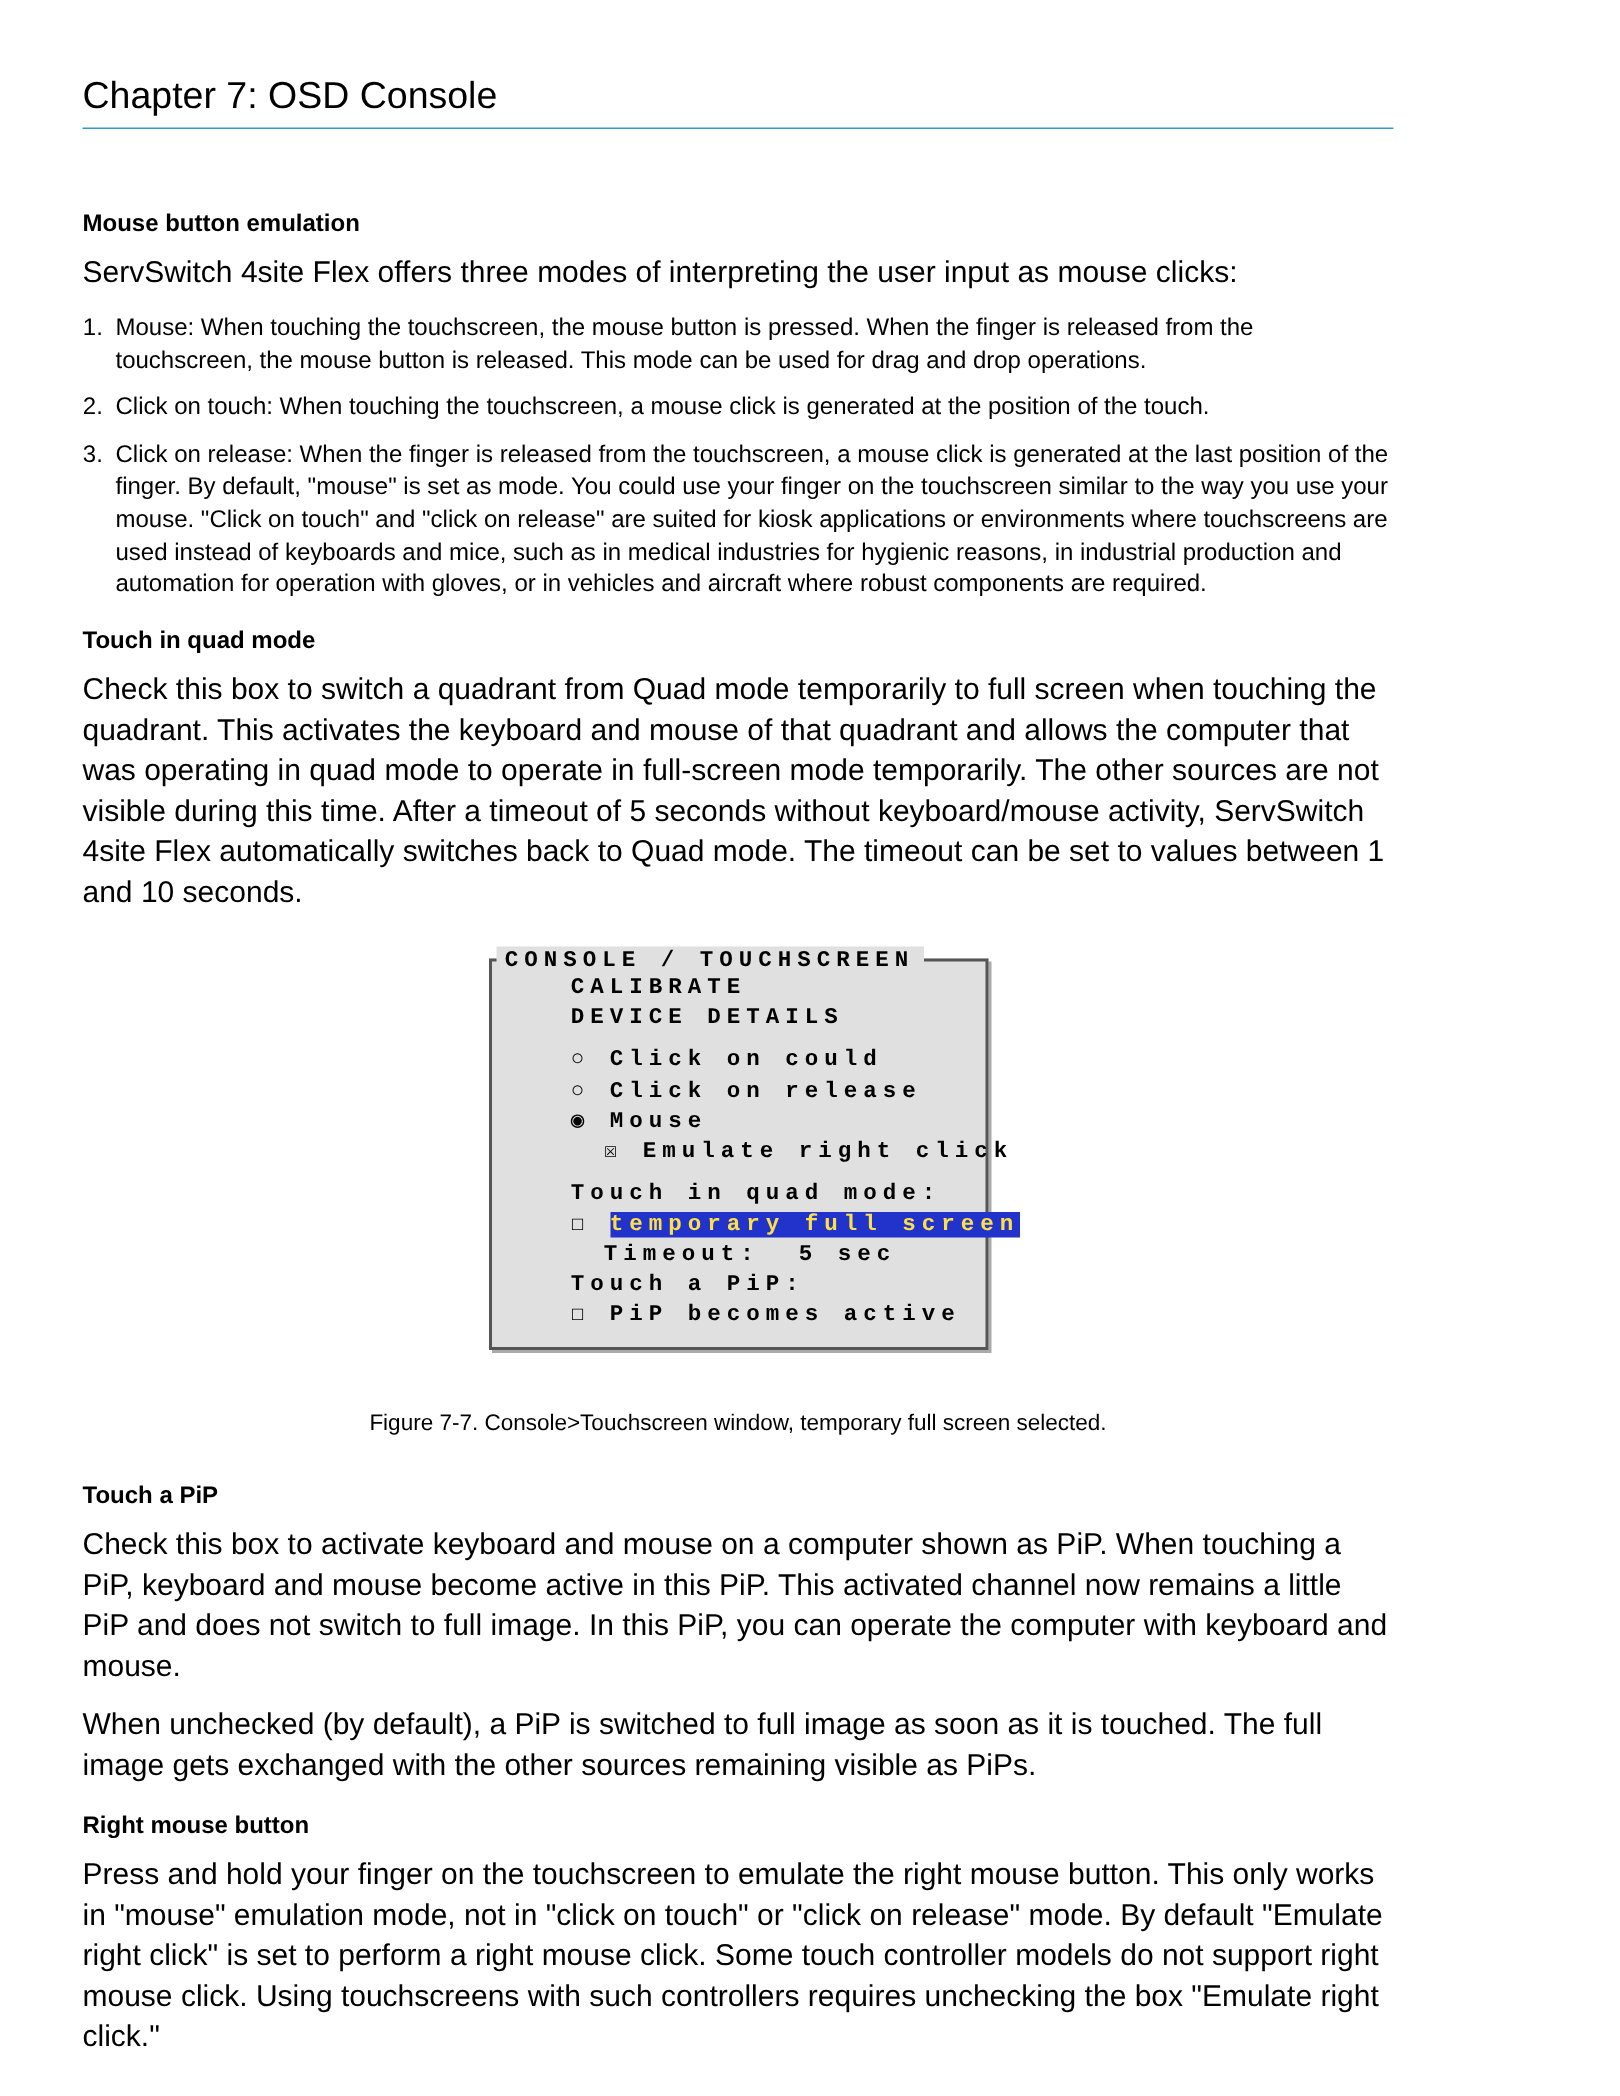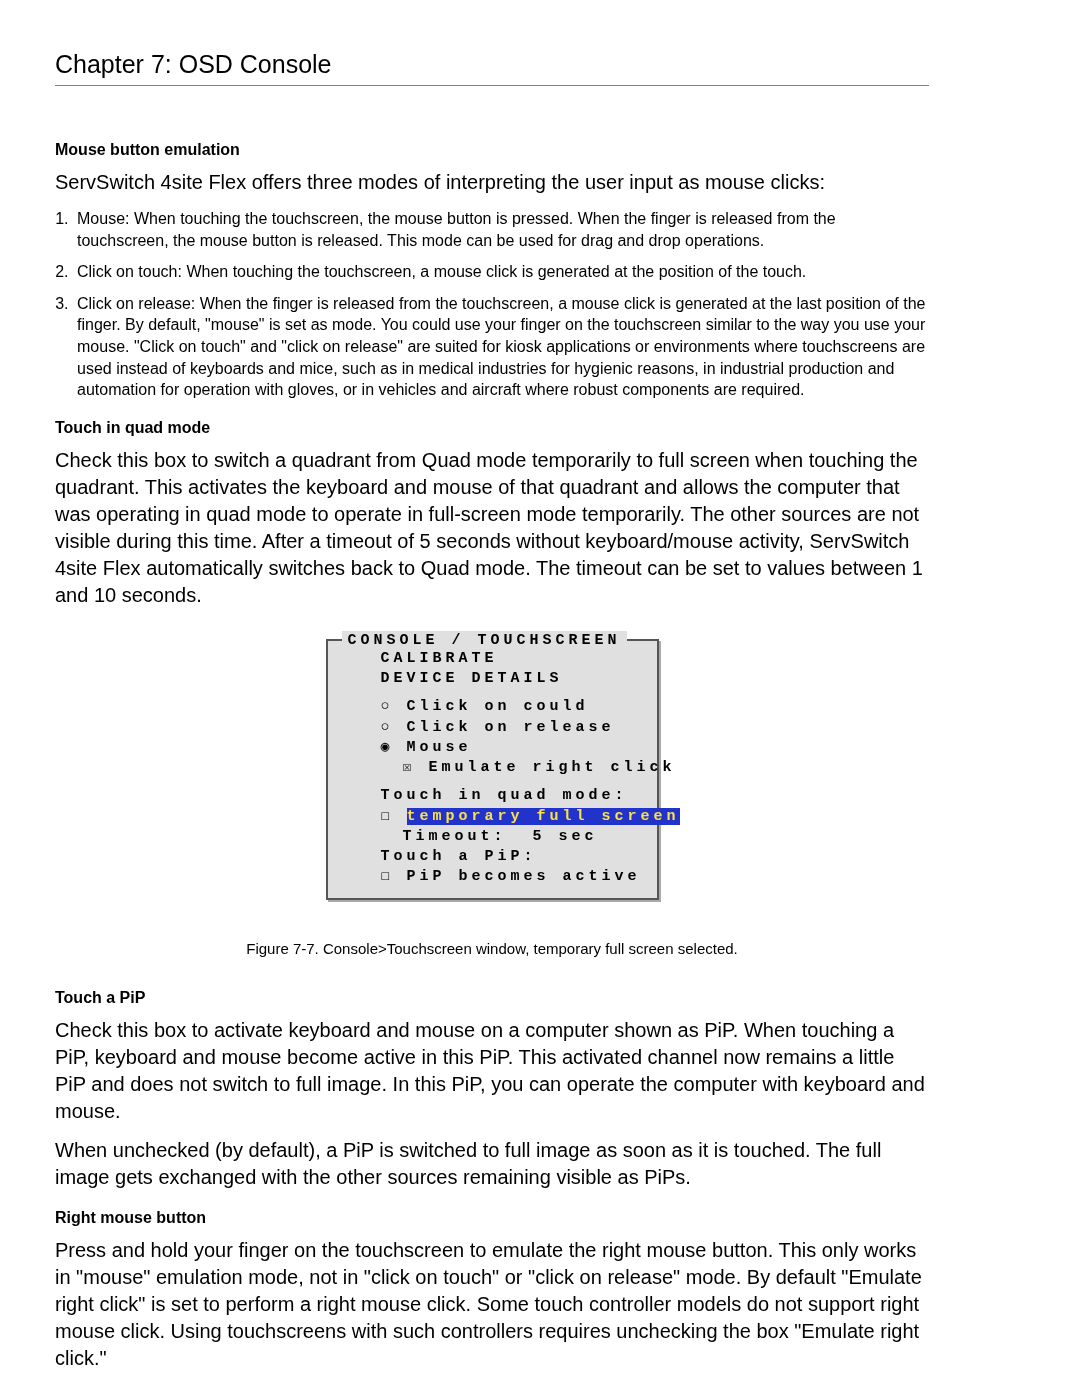--- a/index.html
+++ b/index.html
@@ -65,21 +65,21 @@
     font-weight: bold;
     letter-spacing: 4px;
     line-height: 1.35;
     position: relative;
     width: 305px;
     box-shadow: 2px 2px 0 #aaa;
   }
   .osd-title {
     position: absolute;
     top: -10px;
-    left: 14px;
+    left: 3px;
     background: #e0e0e0;
     padding: 0 6px 0 6px;
   }
   .osd-line { white-space: pre; margin-left: 41px; }
   .indent { padding-left: 22px; display: inline-block; }
   .highlight {
     background: #2233cc;
     color: #fde047;
   }
   .caption {

